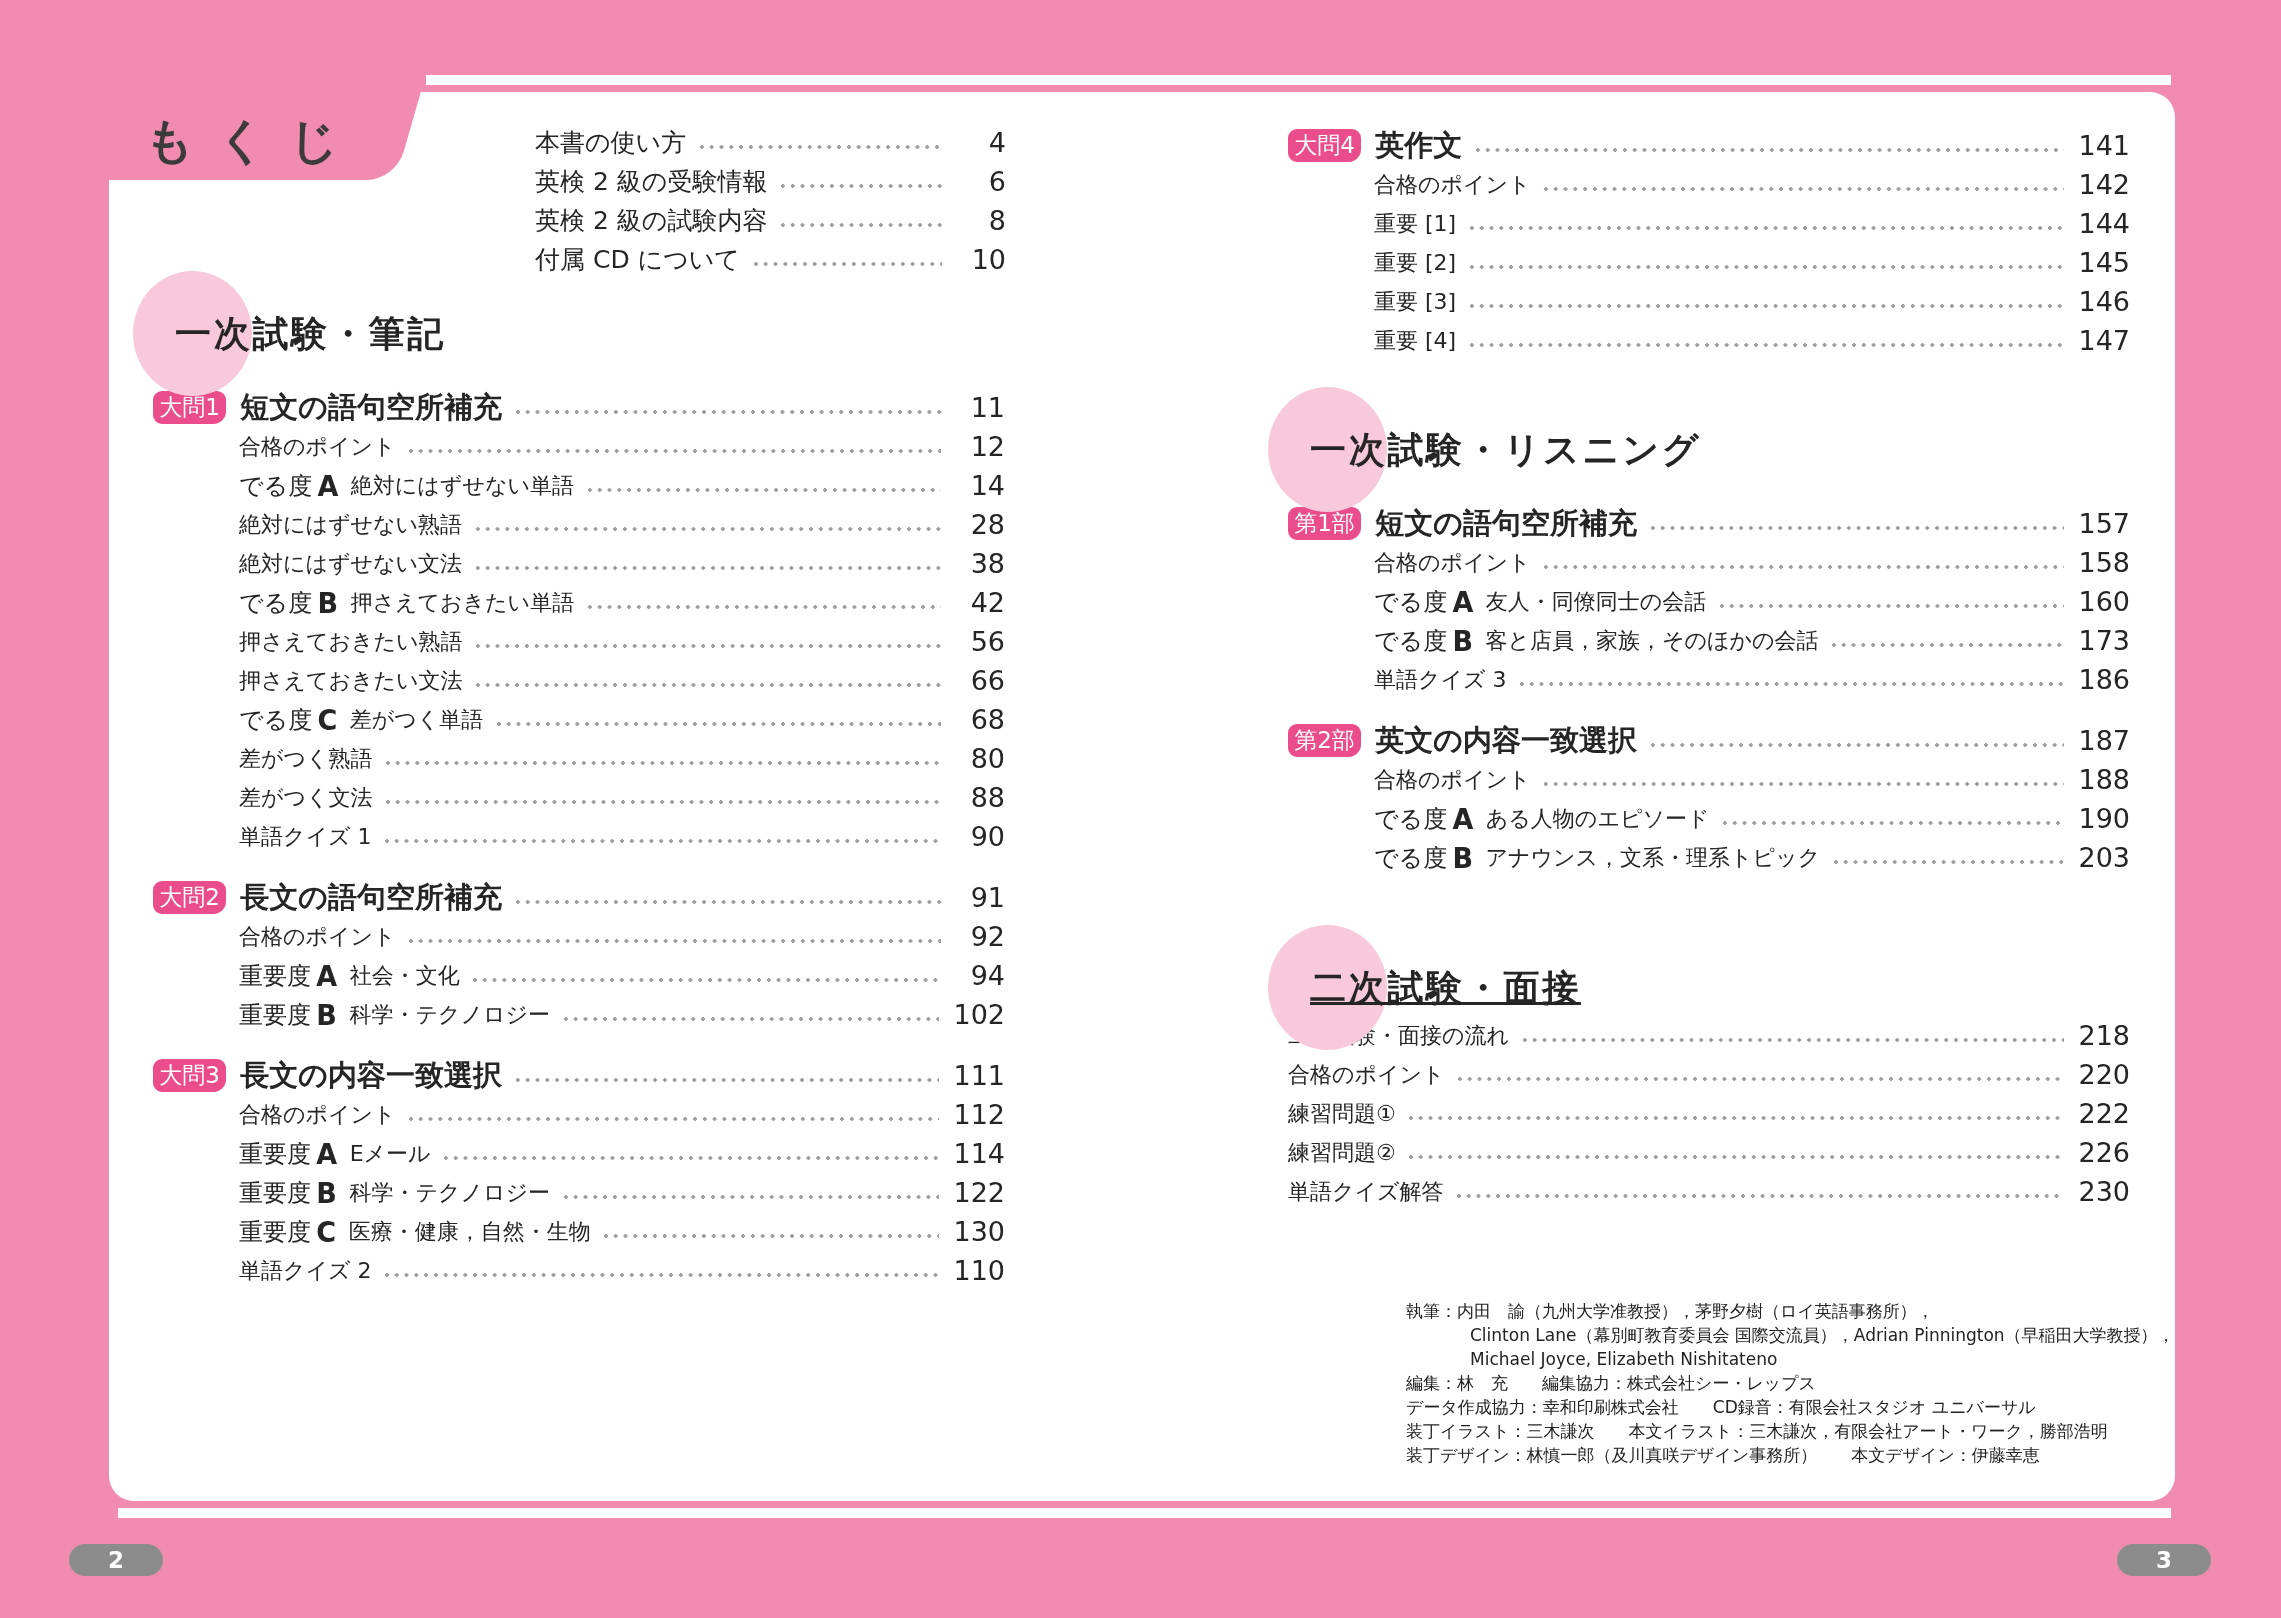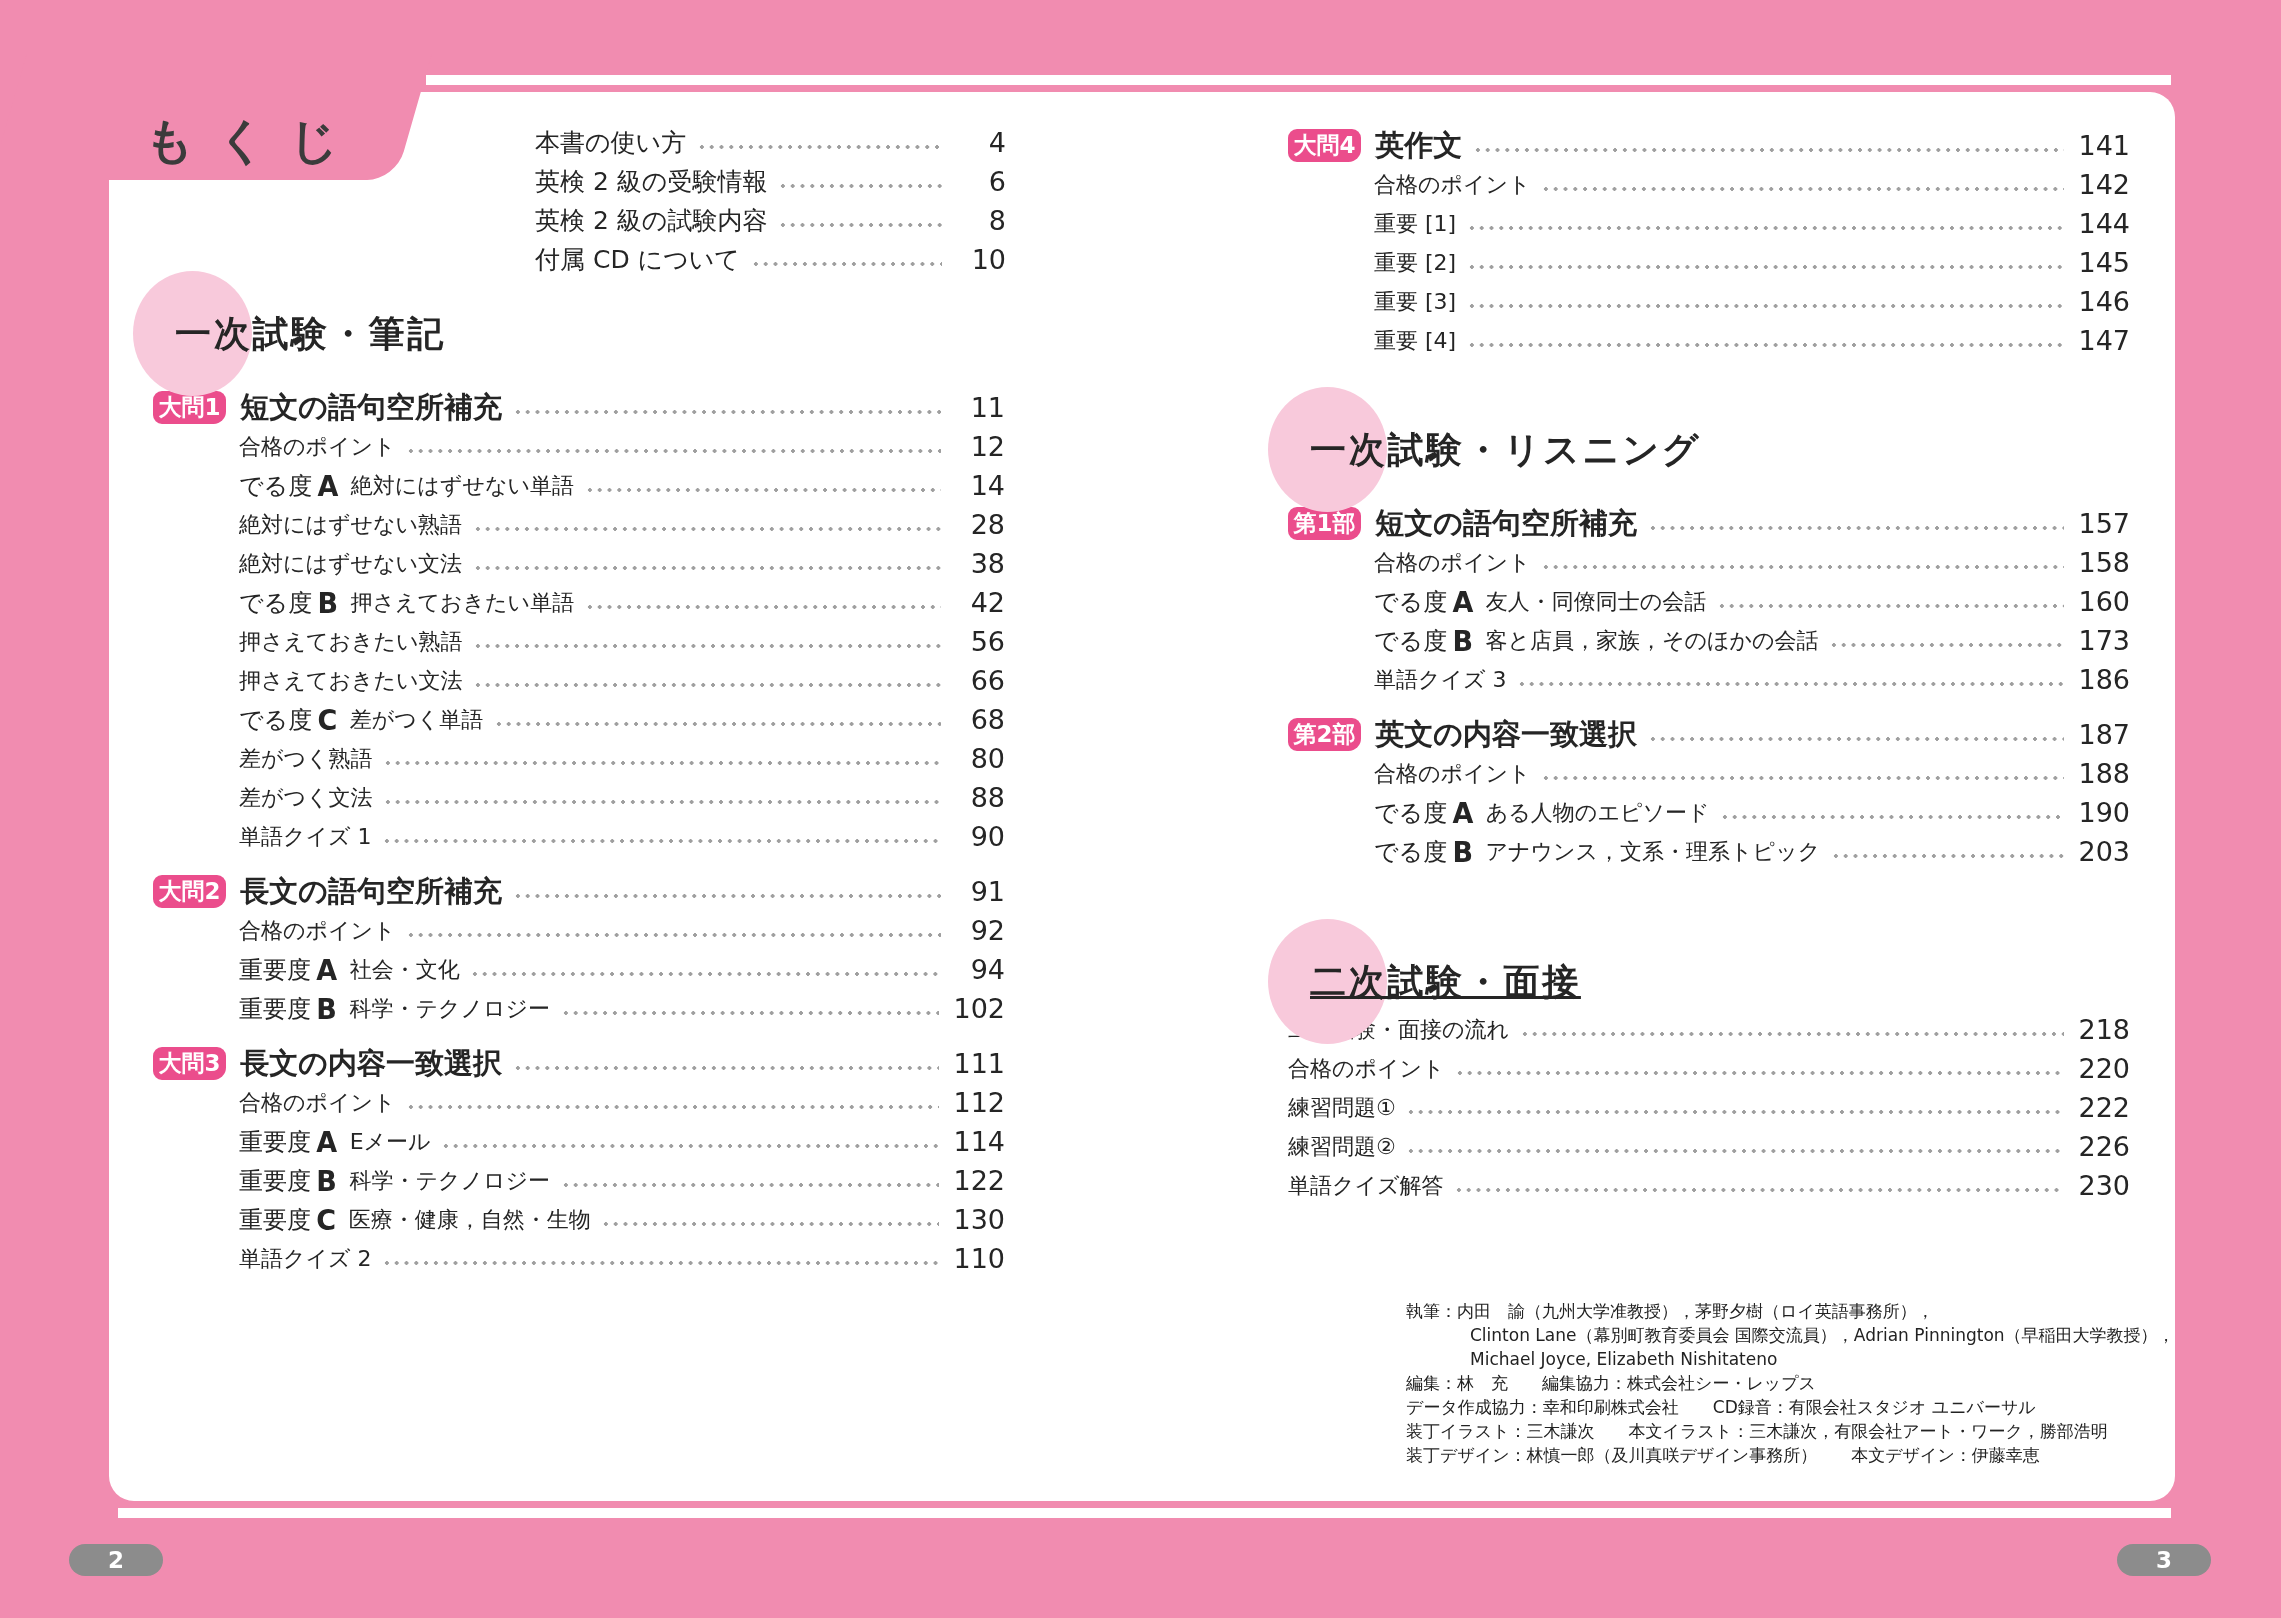--- a/index.html
+++ b/index.html
@@ -34,36 +34,36 @@
   .front .label{font-size:25px;}
   
   .col{position:absolute;}
   .col-left{left:153px;top:301px;width:852px;}
   .col-right{left:1288px;top:126px;width:842px;}
   
   .row{display:flex;align-items:center;height:39px;}
   .row:not(.title):not(.flush){padding-left:86px;}
   .row.indent2{padding-left:199px;justify-content:flex-end;}
   .row.flush{padding-left:0;}
-  .row.gap{margin-top:16px;}
+  .row.gap{margin-top:22px;}
   .label{font-size:22px;white-space:nowrap;line-height:1;}
   .row.title .label{font-size:29px;font-weight:700;}
   .prefix{font-size:24px;white-space:nowrap;line-height:1;}
   .letter{font-size:27px;font-weight:800;margin:0 12.5px 0 5.3px;line-height:1;transform:scaleY(1.08);}
   .dots{
     flex:1 1 auto;height:10.7px;align-self:center;margin:9px 14.3px 0 10.7px;
     background-image:radial-gradient(circle,#9f9f9f 1.9px,rgba(0,0,0,0) 2px);
     background-size:9.8px 9.8px;background-position:left center;background-repeat:repeat-x;
   }
   .pg{font-size:27px;min-width:50px;text-align:right;flex:0 0 auto;line-height:1;}
   
   .badge{
     flex:0 0 auto;display:inline-flex;align-items:center;justify-content:center;
     width:73px;height:33px;margin-right:14.3px;border-radius:9px 9px 12.5px 9px;
-    background:#eb4d8c;color:#ffffff;font-size:23px;font-weight:700;white-space:nowrap;
+    background:#eb4d8c;color:#ffffff;font-size:23px;font-weight:400;white-space:nowrap;
   }
   
   .h-row{position:relative;height:66px;margin-top:57px;margin-bottom:21.4px;display:flex;align-items:center;}
   .col-left .h-row:first-child{margin-top:0;}
   .h-row.second{margin-top:78px;margin-bottom:-5.3px;text-decoration:underline;}
   .h-circle{
     position:absolute;left:-19.6px;top:-30px;width:119px;height:125px;border-radius:50%;
     background:#f8c9db;z-index:0;
   }
   .h-title{position:relative;z-index:1;font-size:36px;font-weight:800;letter-spacing:2.7px;padding-left:22px;white-space:nowrap;}

